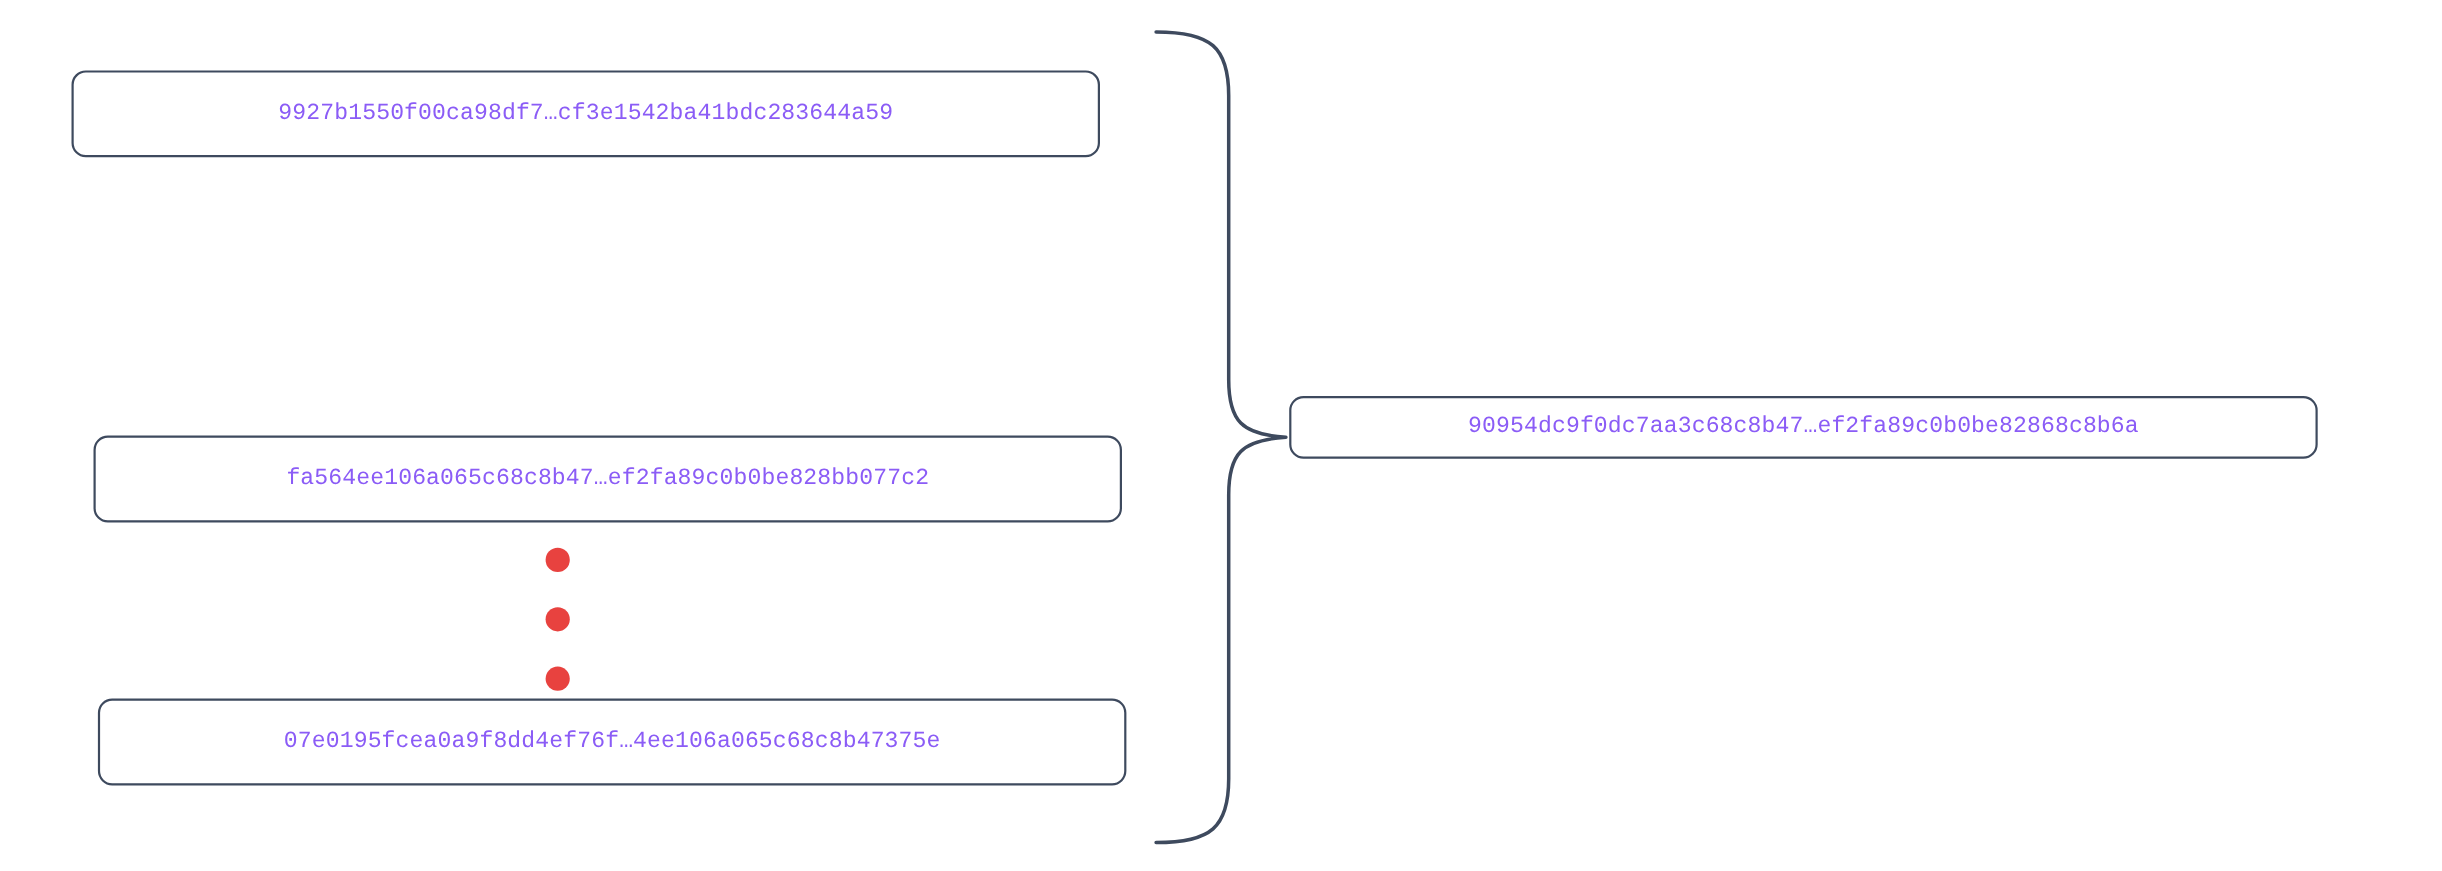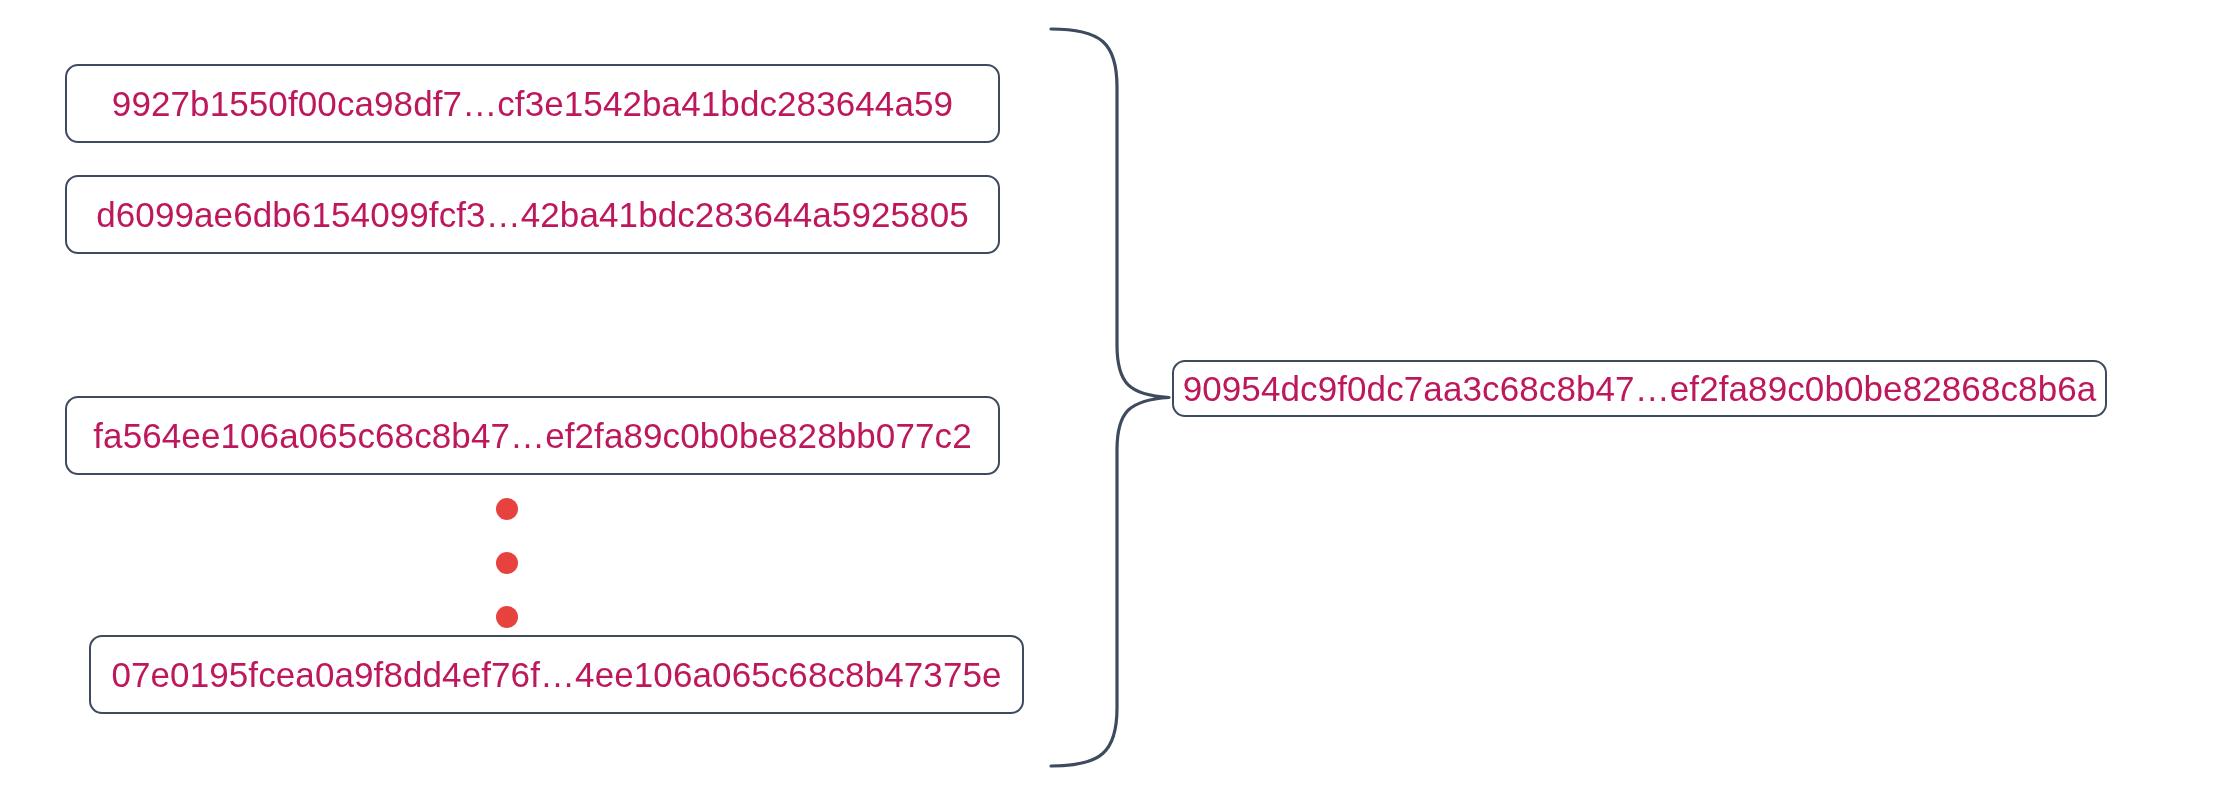--- a/index.html
+++ b/index.html
@@ -24,38 +24,38 @@
     box-sizing: border-box;
     border: 2px solid #3e4a5e;
     border-radius: 13px;
     background: #ffffff;
     display: flex;
     align-items: center;
     justify-content: center;
     padding: 0 14px;
   }
   .hash-text {
-    font-family: Liberation Sans, sans-serif;
-    font-size: 35px;
+    font-family: Liberation Mono, monospace;
+    font-size: 21px;
     line-height: 1;
-    color: #be185d;
+    color: #8b5cf6;
     white-space: nowrap;
     letter-spacing: 0.1px;
   }
 
   
   .left-box {
     left: 65px;
     width: 935px;
     height: 79px;
   }
   .left-box.r0 { top: 64px; }
   .left-box.r1 { top: 175px; }
   .left-box.r2 { top: 286px; }
-  .left-box.r3 { top: 396px; }
+  .left-box.r3 { top: 396px; margin-left: 20px; }
   .left-box.r4 { top: 635px; margin-left: 24px; }
 
   
   .right-box {
     left: 1172px;
     top: 360px;
     width: 935px;
     height: 57px;
   }
 
@@ -90,23 +90,20 @@
 </style>
 </head>
 <body>
 
 <div id="canvas">
 
   <div class="hash-box left-box r0">
     <span class="hash-text">9927b1550f00ca98df7…cf3e1542ba41bdc283644a59</span>
   </div>
 
-  <div class="hash-box left-box r1">
-    <span class="hash-text">d6099ae6db6154099fcf3…42ba41bdc283644a5925805</span>
-  </div>
 
 
   <div class="hash-box left-box r3">
     <span class="hash-text">fa564ee106a065c68c8b47…ef2fa89c0b0be828bb077c2</span>
   </div>
 
   <div id="ellipsis">
     <span class="dot"></span>
     <span class="dot"></span>
     <span class="dot"></span>

